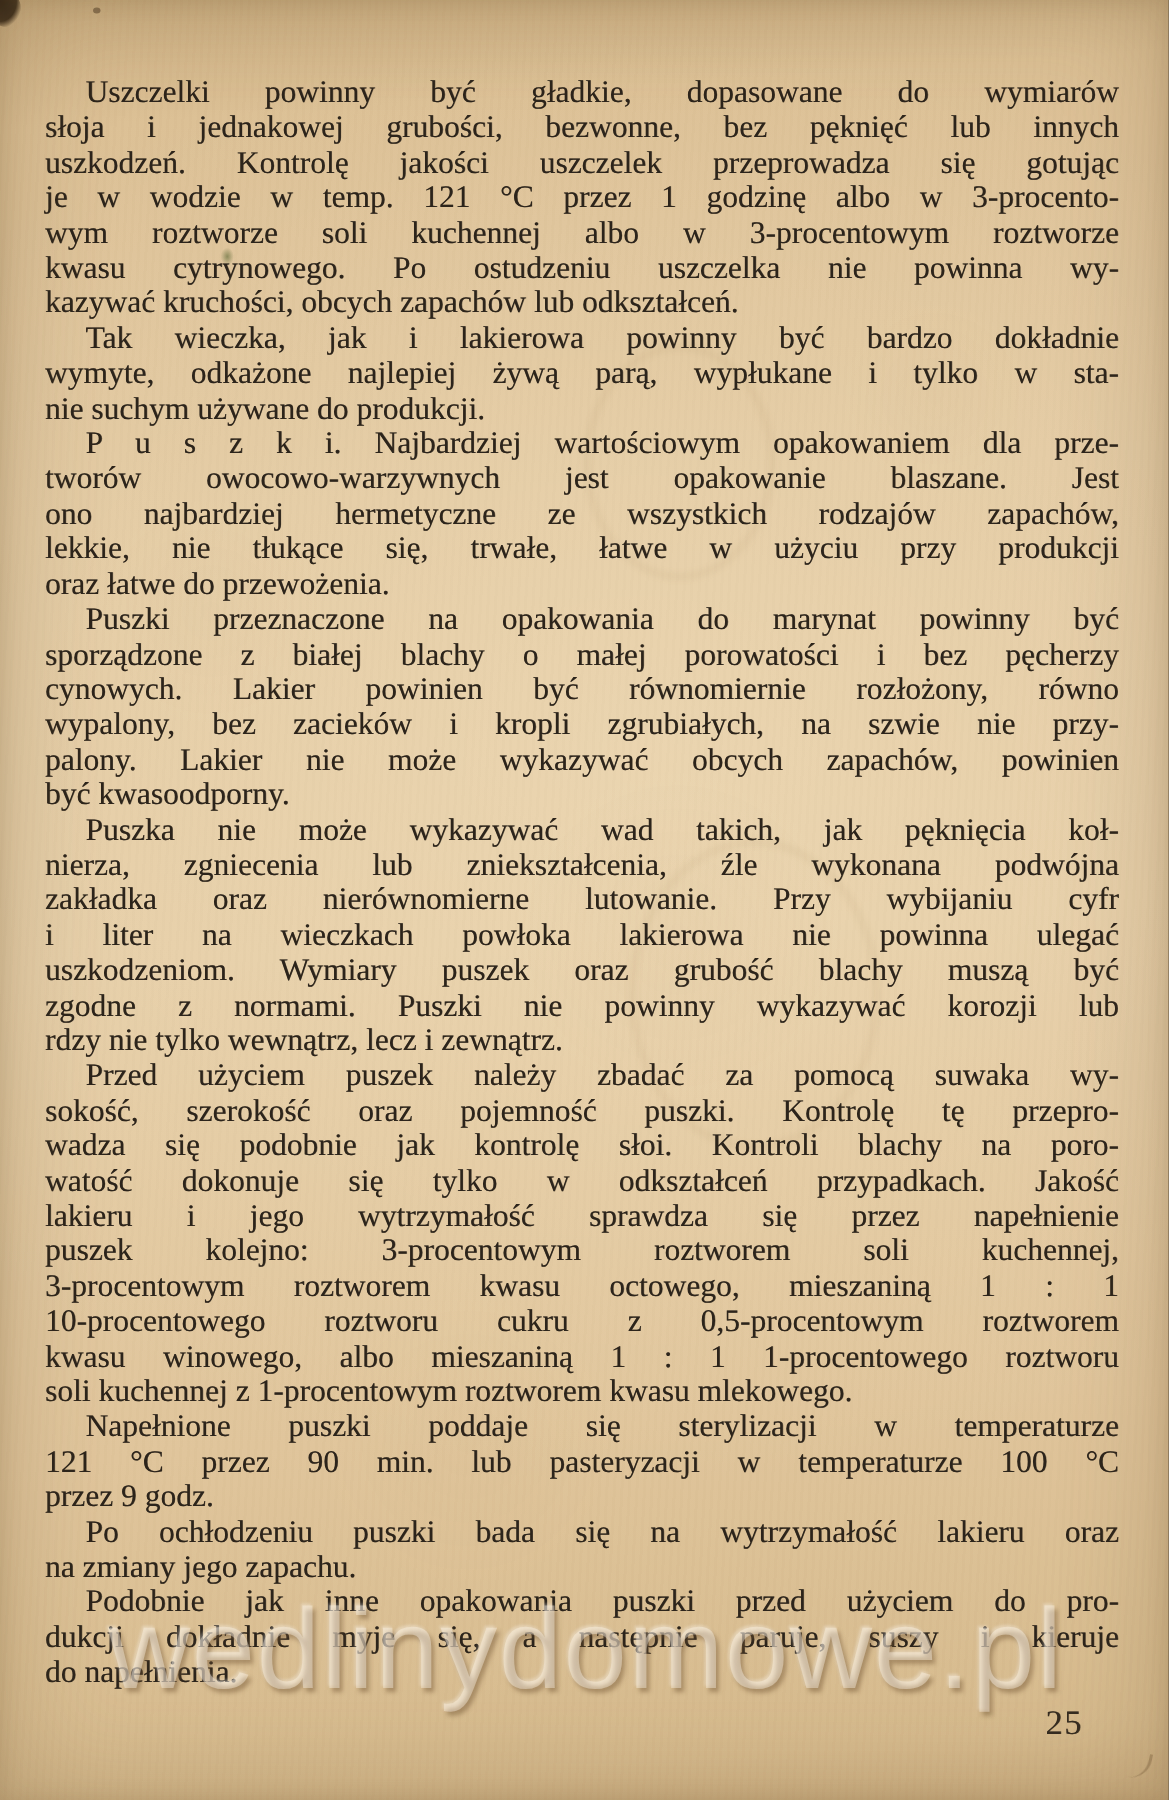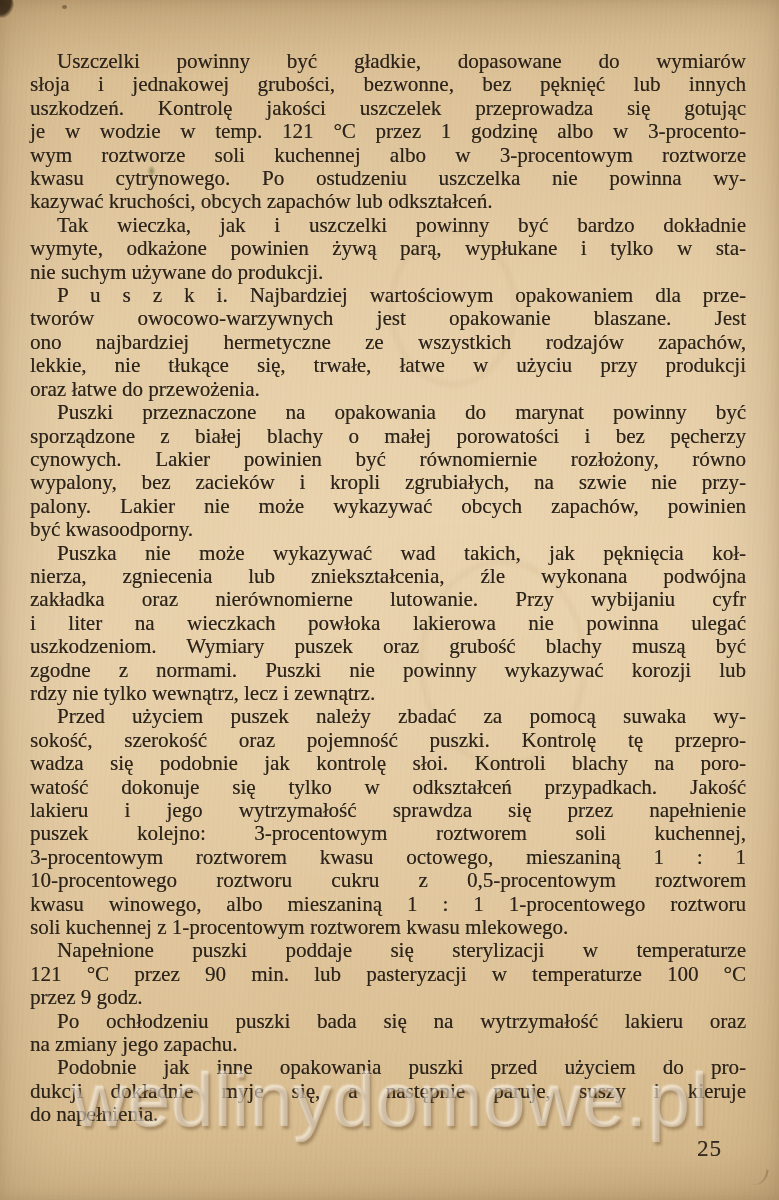--- a/index.html
+++ b/index.html
@@ -101,22 +101,22 @@
       <div class="para">
         <div class="line first">Uszczelki powinny być gładkie, dopasowane do wymiarów</div>
         <div class="line">słoja i jednakowej grubości, bezwonne, bez pęknięć lub innych</div>
         <div class="line">uszkodzeń. Kontrolę jakości uszczelek przeprowadza się gotując</div>
         <div class="line">je w wodzie w temp. 121 °C przez 1 godzinę albo w 3-procento-</div>
         <div class="line">wym roztworze soli kuchennej albo w 3-procentowym roztworze</div>
         <div class="line">kwasu cytrynowego. Po ostudzeniu uszczelka nie powinna wy-</div>
         <div class="line last">kazywać kruchości, obcych zapachów lub odkształceń.</div>
       </div>
       <div class="para">
-        <div class="line first">Tak wieczka, jak i uszczelki powinny być bardzo dokładnie</div>
-        <div class="line">wymyte, odkażone powinien żywą parą, wypłukane i tylko w sta-</div>
+        <div class="line first">Tak wieczka, jak i lakierowa powinny być bardzo dokładnie</div>
+        <div class="line">wymyte, odkażone najlepiej żywą parą, wypłukane i tylko w sta-</div>
         <div class="line last">nie suchym używane do produkcji.</div>
       </div>
       <div class="para">
         <div class="line first">P u s z k i.  Najbardziej wartościowym opakowaniem dla prze-</div>
         <div class="line">tworów owocowo-warzywnych jest opakowanie blaszane. Jest</div>
         <div class="line">ono najbardziej hermetyczne ze wszystkich rodzajów zapachów,</div>
         <div class="line">lekkie, nie tłukące się, trwałe, łatwe w użyciu przy produkcji</div>
         <div class="line last">oraz łatwe do przewożenia.</div>
       </div>
       <div class="para">

